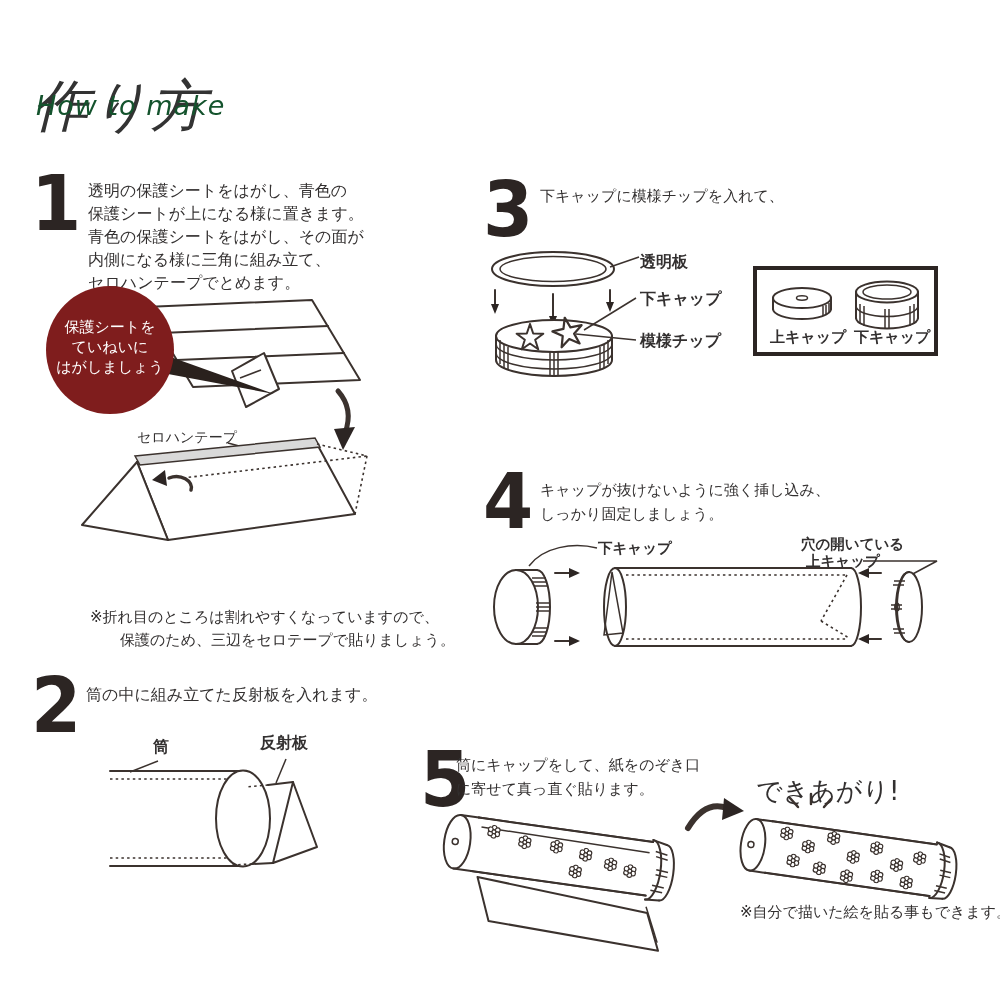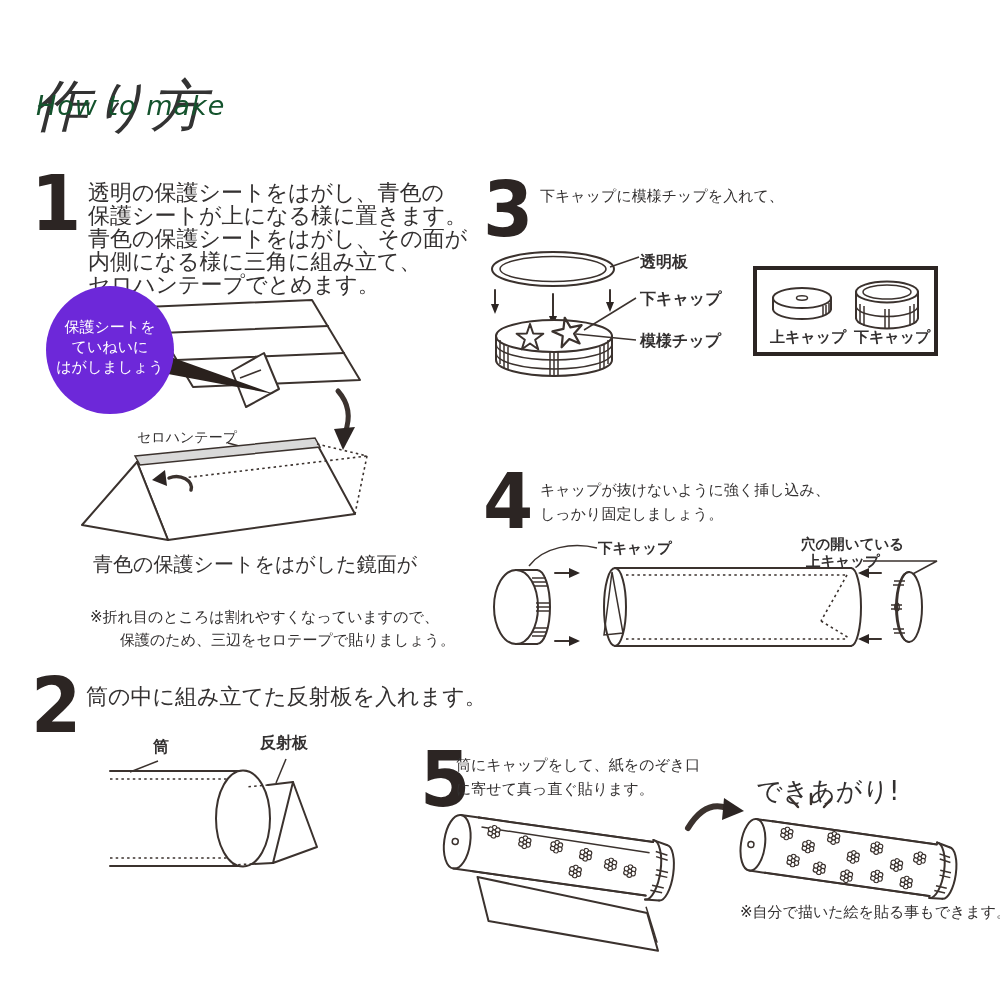--- a/index.html
+++ b/index.html
@@ -3,29 +3,29 @@
 <meta charset="utf-8">
 <style>
   html,body{margin:0;padding:0;background:#fff;}
   body{width:1000px;height:1000px;position:relative;overflow:hidden;
        font-family:"DejaVu Sans",sans-serif;color:#333030;}
   .abs{position:absolute;}
   .title-ja{font-size:56px;font-style:italic;letter-spacing:2px;color:#333;margin-top:47px;}
   .title-en{font-size:27px;font-style:italic;color:#14532d;letter-spacing:1px;}
   .num{font-size:76px;font-weight:bold;line-height:1;letter-spacing:-3px;
        transform:scaleX(.95);transform-origin:left top;color:#2c2523;}
-  .body-line{font-size:22px;line-height:23px;white-space:nowrap;}
+  .body-line{font-size:16px;line-height:23px;white-space:nowrap;font-family:Liberation Mono, monospace;}
   .body-line2{font-size:15px;line-height:24px;white-space:nowrap;}
   .caption-line{font-size:20px;line-height:28px;white-space:nowrap;color:#333030;}
   .note-line{font-size:15px;line-height:23px;white-space:nowrap;}
   .lbl{font-size:16px;font-weight:bold;white-space:nowrap;}
   .lbl-sm{font-size:14.5px;font-weight:bold;white-space:nowrap;line-height:17px;}
   .tape-lbl{font-size:14px;white-space:nowrap;}
   .done-lbl{font-size:26px;white-space:nowrap;}
-  .bubble{width:128px;height:128px;border-radius:50%;background:#6d28d9;color:#fff;
+  .bubble{width:128px;height:128px;border-radius:50%;background:#7f1d1d;color:#fff;
           text-align:center;font-size:15px;line-height:20px;padding-top:31px;
           box-sizing:border-box;}
   .capbox{width:185px;height:90px;border:4px solid #2c2523;background:#fff;box-sizing:border-box;}
   .capbox-lbl{font-size:15px;font-weight:bold;position:absolute;bottom:5px;white-space:nowrap;}
   svg{display:block;overflow:visible;}
   svg .ln{stroke:#3b322e;stroke-width:2;fill:none;stroke-linecap:round;stroke-linejoin:round;}
   svg .thin{stroke:#3b322e;stroke-width:1.5;fill:none;}
   svg .dash{stroke:#3b322e;stroke-width:1.6;fill:none;stroke-dasharray:2.5,3.2;}
   svg .wfill{fill:#fff;}
   svg .kfill{fill:#2c2523;stroke:none;}
@@ -90,21 +90,20 @@
   <polygon points="80,28 260,10 265,19 85,37" fill="#d9d9d9" stroke="#3b322e" stroke-width="1.5"></polygon>
   <polygon class="ln wfill" points="82,34 27,97 113,112"></polygon>
   <line class="dash" x1="128" y1="50" x2="312" y2="28"></line>
   <line class="dash" x1="262" y1="16" x2="312" y2="28"></line>
   <line class="dash" x1="312" y1="28" x2="300" y2="86"></line>
   <path class="ln" d="M136,62 A15,11 0 0 0 114,50" style="stroke-width:3.5"></path>
   <polygon class="kfill" points="110,42 112,58 97,52"></polygon>
 </svg>
 
 <div class="abs" style="left:93px;top:550px">
-  <div class="caption-line">青色の保護シートをはがした鏡面が</div>
 </div>
 <div class="abs" style="left:90px;top:606px">
   <div class="note-line">※折れ目のところは割れやすくなっていますので、</div>
   <div class="note-line" style="margin-left:30px">保護のため、三辺をセロテープで貼りましょう。</div>
 </div>
 
 <div class="abs num" style="left:31px;top:668px">2</div>
 <div class="abs body-line" style="left:86px;top:685px">筒の中に組み立てた反射板を入れます。</div>
 <span class="abs lbl" style="left:153px;top:737px">筒</span>
 <span class="abs lbl" style="left:260px;top:733px">反射板</span>

